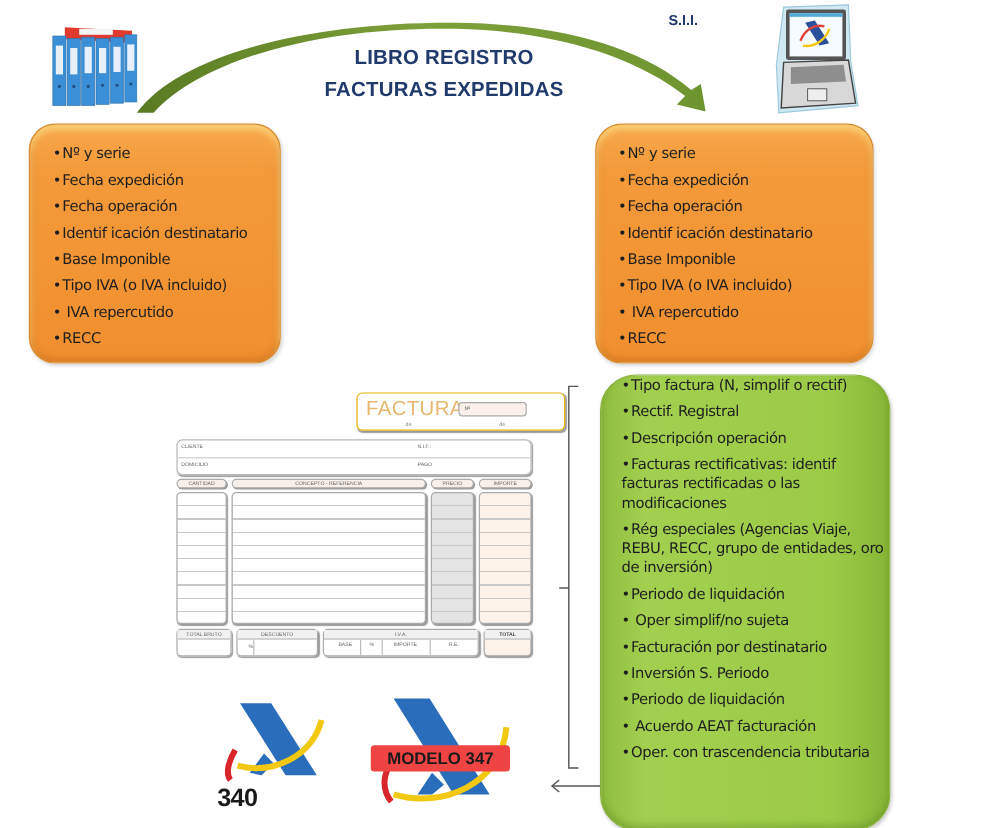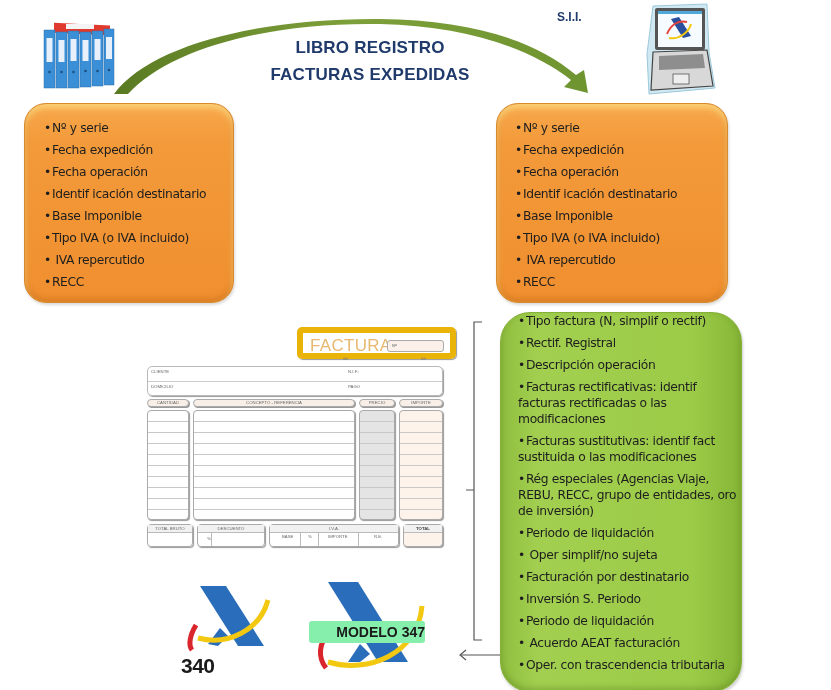--- a/index.html
+++ b/index.html
@@ -22,41 +22,41 @@
     border: 1px solid #86b038; }
 
   .list { list-style: none; font-family: "DejaVu Sans", sans-serif; font-size: 12.3px; color: #1e1e1e; letter-spacing: -0.35px; }
   .list li { white-space: nowrap; }
   .list li::before { content: "•"; margin-right: 1px; }
   .olist li { height: 22px; line-height: 22px; }
   .glist li { white-space: normal; line-height: 16px; margin-bottom: 6px; }
 
   
   .invoice { position: absolute; left: 145px; top: 326px; width: 300px; height: 225px; }
-  .inv-head { position: absolute; left: 152px; top: 1px; width: 159px; height: 32px; border: 6px solid #eab308; border-radius: 5px; box-shadow: 1px 1px 1px #999; }
+  .inv-head { position: absolute; left: 152px; top: 1px; width: 174px; height: 32px; border: 1px solid #eab308; border-radius: 5px; box-shadow: 1px 1px 1px #999; }
   .inv-head .ftitle { position: absolute; left: 7px; top: 3px; font-family: "Liberation Sans", sans-serif; font-size: 17px; color: #e8b870; letter-spacing: 0.3px; }
   .inv-head .nbox { position: absolute; left: 84px; top: 7px; width: 57px; height: 12px; border: 1px solid #aaa; border-radius: 3px; background: #fbf1ea; font-size: 4px; color: #666; padding: 2px 4px; }
   .inv-head .de1, .inv-head .de2 { position: absolute; top: 23px; font-size: 4px; color: #777; }
   .inv-head .de1 { left: 40px; } .inv-head .de2 { left: 118px; }
   .inv-client { position: absolute; left: 2px; top: 40px; width: 296px; height: 30px; border: 1px solid #b9b9b9; border-radius: 5px; box-shadow: 1px 1px 1px #999; }
   .inv-client .sep { position: absolute; left: 0; right: 0; top: 14px; border-top: 1px solid #ccc; }
   .tiny { position: absolute; font-family: "Liberation Sans", sans-serif; font-size: 4.3px; color: #666; text-transform: uppercase; white-space: nowrap; }
   .hdr-pill { position: absolute; top: 73px; height: 8px; border: 1px solid #aaa; border-radius: 4px; background: #f8efe8; font-family: "Liberation Sans", sans-serif; font-size: 4.3px; color: #666; text-align: center; line-height: 6px; box-shadow: 1px 1px 0 #999; }
   .col { position: absolute; top: 84px; height: 110px; border: 1px solid #aaa; border-radius: 4px; box-shadow: 1px 1px 1px #999;
     background-image: repeating-linear-gradient(180deg, transparent 0, transparent 10px, #c8c8c8 10px, #c8c8c8 11px); }
   .foot { position: absolute; top: 198px; height: 23px; border: 1px solid #aaa; border-radius: 4px; box-shadow: 1px 1px 1px #999; }
   .foot .fh { position: absolute; left: 0; right: 0; top: 0; height: 8px; border-bottom: 1px solid #bbb; background: #f1f1f1; font-family: "Liberation Sans", sans-serif; font-size: 4.3px; color: #666; text-align: center; line-height: 8px; }
 
   
   .bracket { position: absolute; left: 458px; top: 320px; }
 
   
   .logo { position: absolute; }
   .logo-340-label { position: absolute; left: 181px; top: 654px; font-family: "Liberation Sans", sans-serif; font-weight: bold; font-size: 21px; color: #1a1a1a; letter-spacing: -0.5px; }
-  .m347 { position: absolute; left: 309px; top: 621px; width: 116px; height: 22px; background: #86efac; border-radius: 3px; font-family: "Liberation Sans", sans-serif; font-weight: bold; font-size: 14px; color: #1a1a1a; text-align: right; line-height: 22px; }
+  .m347 { position: absolute; left: 309px; top: 621px; width: 116px; height: 22px; background: #ef4444; border-radius: 3px; font-family: "Liberation Sans", sans-serif; font-weight: bold; font-size: 14px; color: #1a1a1a; text-align: center; line-height: 22px; }
 </style>
 </head>
 <body>
 
 <svg class="arc" width="831" height="120" viewBox="0 0 831 120">
   <defs>
     <linearGradient id="ag" x1="0" x2="1" y1="0" y2="0">
       <stop offset="0" stop-color="#5a7a22"></stop>
       <stop offset="0.5" stop-color="#7ea03a"></stop>
       <stop offset="1" stop-color="#6e9430"></stop>
@@ -139,21 +139,20 @@
     <li>RECC</li>
   </ul>
 </div>
 
 <div class="box-green" style="left:500px;top:312px;width:242px;height:380px;border-bottom-left-radius:30px;border-bottom-right-radius:30px;">
   <ul class="list glist" style="position:absolute;left:17px;top:0px;width:222px;">
     <li style="white-space:nowrap;">Tipo factura (N, simplif o rectif)</li>
     <li>Rectif. Registral</li>
     <li>Descripción operación</li>
     <li>Facturas rectificativas: identif facturas rectificadas o las modificaciones</li>
-    <li>Facturas sustitutivas: identif fact sustituida o las modificaciones</li>
     <li>Rég especiales (Agencias Viaje, REBU, RECC, grupo de entidades, oro de inversión)</li>
     <li>Periodo de liquidación</li>
     <li> Oper simplif/no sujeta</li>
     <li>Facturación por destinatario</li>
     <li>Inversión S. Periodo</li>
     <li>Periodo de liquidación</li>
     <li> Acuerdo AEAT facturación</li>
     <li>Oper. con trascendencia tributaria</li>
   </ul>
 </div>

